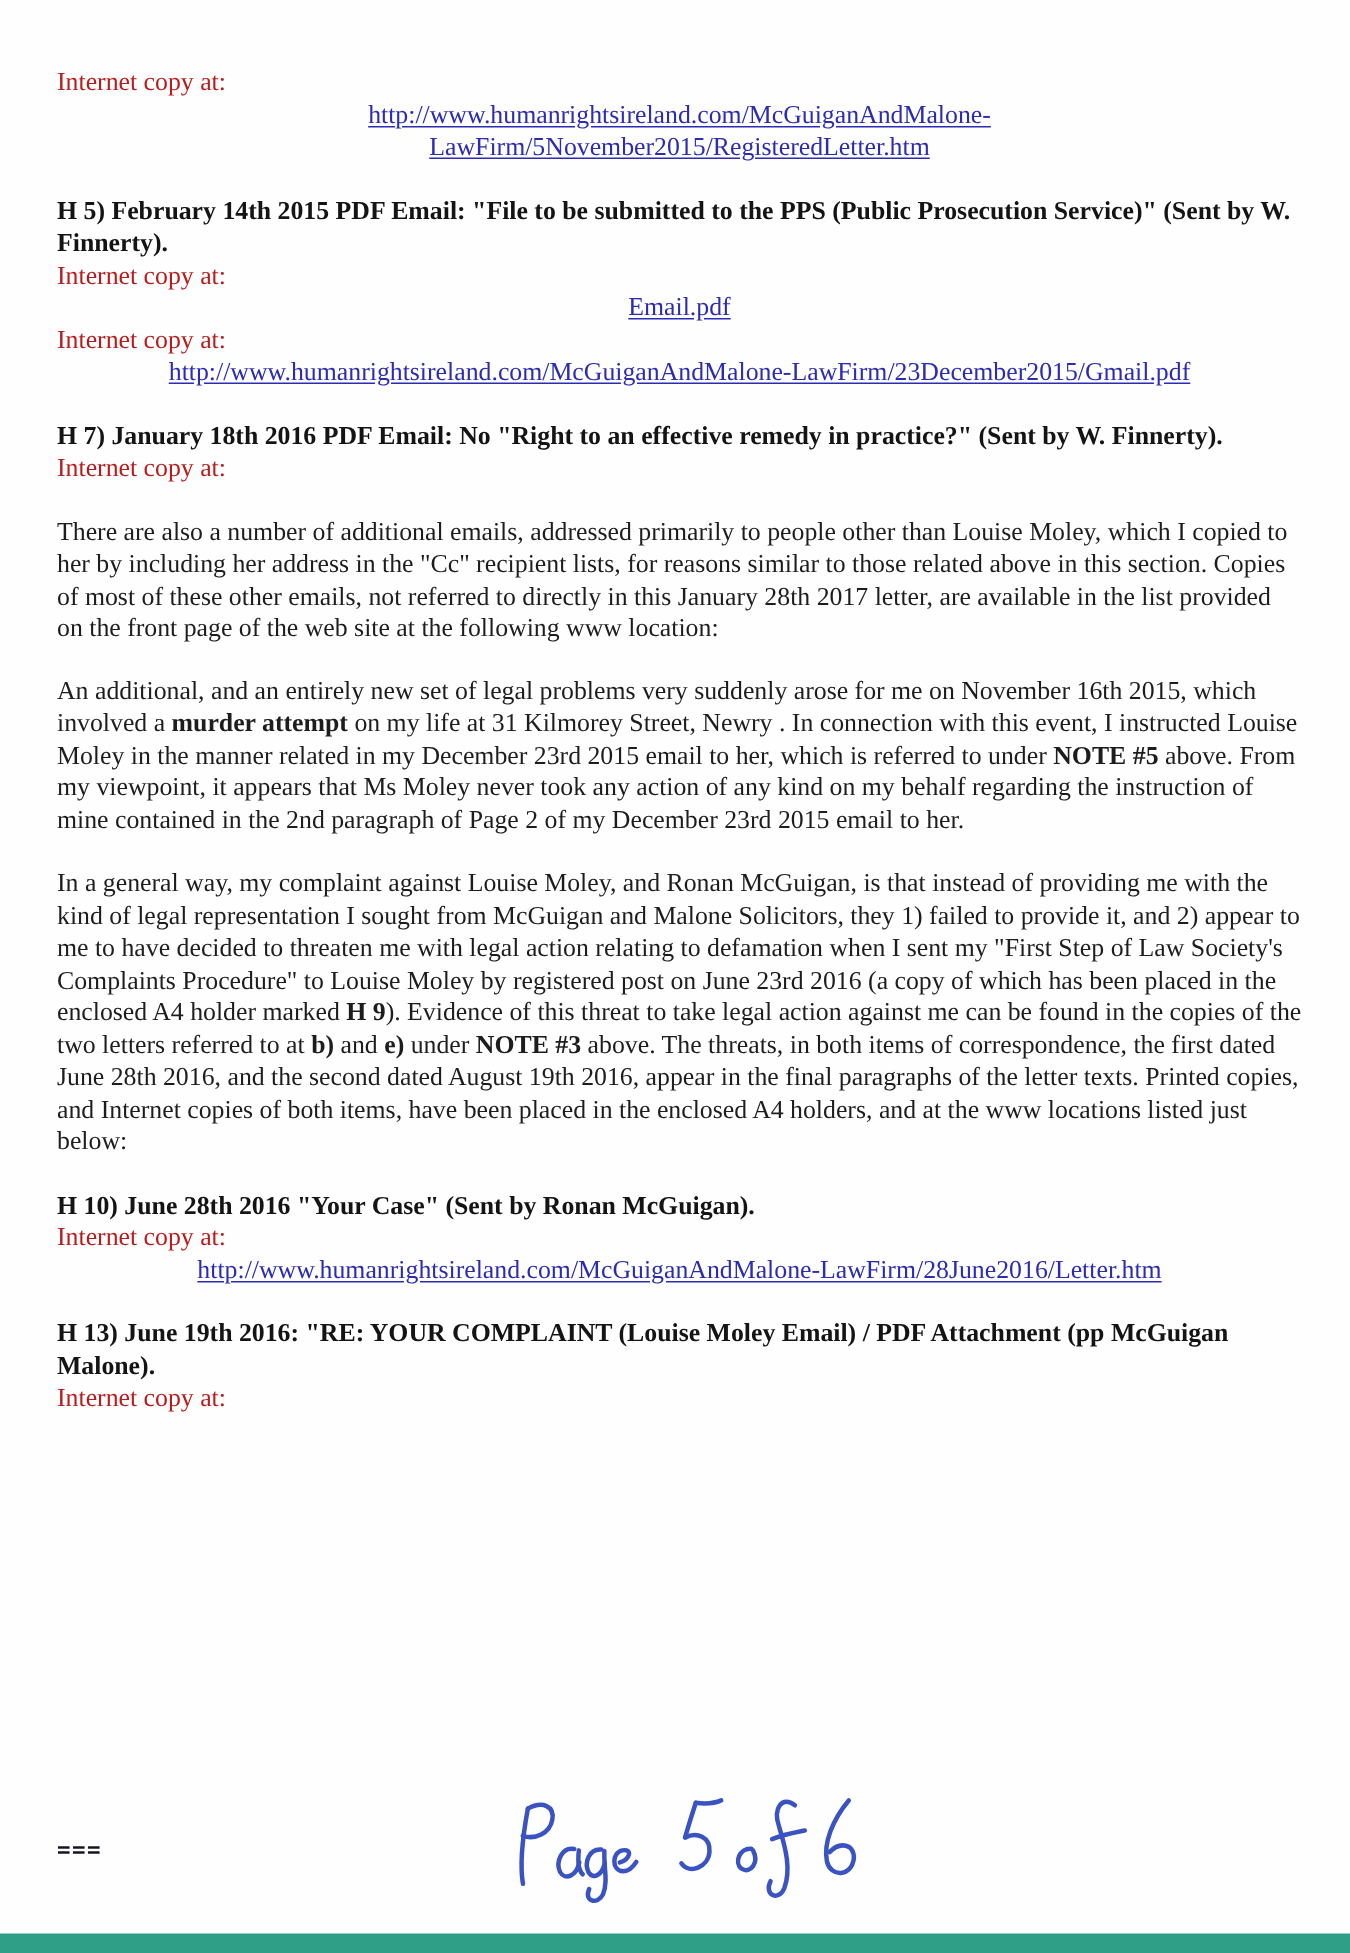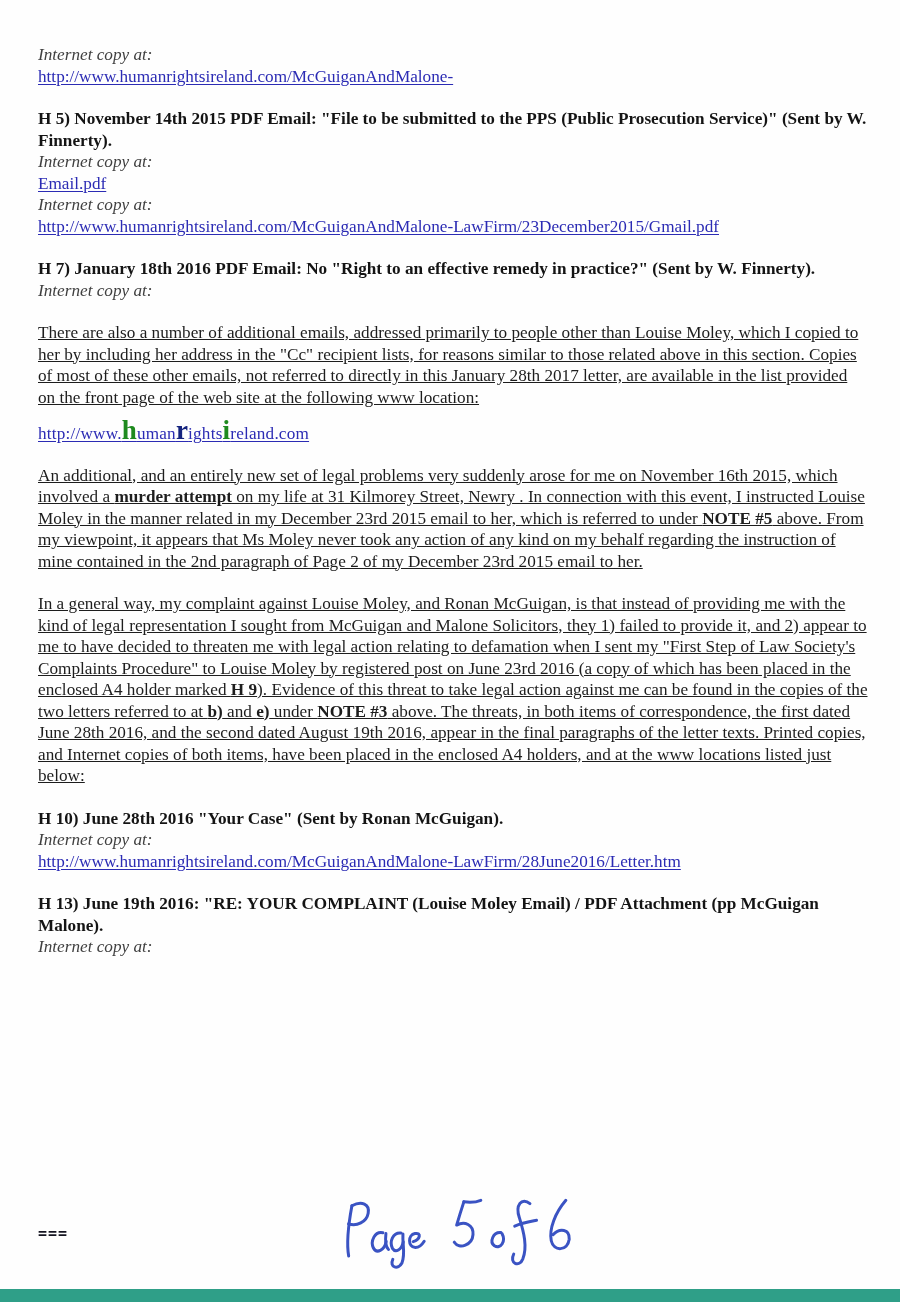--- a/index.html
+++ b/index.html
@@ -4,55 +4,55 @@
 <style>
   html,body{margin:0;padding:0;}
   body{width:900px;height:1302px;background:#ffffff;position:relative;overflow:hidden;
        font-family:"Liberation Serif", serif;color:#1d1d1d;}
   .page{position:absolute;inset:0;background:#fefefe;}
   .content{position:absolute;left:38px;top:44px;width:830px;font-size:17.2px;line-height:21.5px;}
   .h{font-weight:bold;color:#141414;}
   .sp{margin-top:21px;}
   .sp-sm{margin-top:9px;}
   .sp-md{margin-top:20px;}
-  .lbl{color:#404040;font-style:italic;}
-  .lnk{color:#2b2bb4;text-decoration:underline;text-underline-offset:2px;cursor:pointer;}
-  .para{color:#1d1d1d;text-decoration:underline;}
+  .lbl{color:#b91c1c;}
+  .lnk{color:#2b2bb4;text-decoration:underline;text-underline-offset:2px;cursor:pointer;text-align:center;}
+  .para{color:#1d1d1d;}
   .b{font-weight:bold;}
   .home{letter-spacing:0.2px;}
   .big{font-size:27px;font-weight:bold;line-height:1;}
   .green{color:#1e8a1e;}
   .navy{color:#14237e;}
   .eqmark{position:absolute;left:38px;top:1224px;font-size:15px;font-weight:bold;
           letter-spacing:1px;color:#141420;font-family:"DejaVu Sans Mono", monospace;}
   .handwriting{position:absolute;left:335px;top:1194px;transform:rotate(-2deg);}
   .bottombar{position:absolute;left:0;right:0;bottom:0;height:13px;background:#2f9f88;}
 </style>
 </head>
 <body>
 
 <div class="page">
   <div class="content">
 
     <div class="lbl">Internet copy at:</div>
     <div class="lnk">http://www.humanrightsireland.com/McGuiganAndMalone-</div>
+    <div class="lnk">LawFirm/5November2015/RegisteredLetter.htm</div>
 
-    <div class="h sp">H 5) November 14th 2015 PDF Email: "File to be submitted to the PPS (Public Prosecution Service)" (Sent by W. Finnerty).</div>
+    <div class="h sp">H 5) February 14th 2015 PDF Email: "File to be submitted to the PPS (Public Prosecution Service)" (Sent by W. Finnerty).</div>
     <div class="lbl">Internet copy at:</div>
     <div class="lnk">Email.pdf</div>
 
     <div class="lbl">Internet copy at:</div>
     <div class="lnk">http://www.humanrightsireland.com/McGuiganAndMalone-LawFirm/23December2015/Gmail.pdf</div>
 
     <div class="h sp">H 7) January 18th 2016 PDF Email: No "Right to an effective remedy in practice?" (Sent by W. Finnerty).</div>
     <div class="lbl">Internet copy at:</div>
 
     <div class="para sp">There are also a number of additional emails, addressed primarily to people other than Louise Moley, which I copied to her by including her address in the "Cc" recipient lists, for reasons similar to those related above in this section. Copies of most of these other emails, not referred to directly in this January 28th 2017 letter, are available in the list provided on the front page of the web site at the following www location:</div>
 
-    <div class="lnk home sp-sm"><span>http://www.</span><span class="big green">h</span><span>uman</span><span class="big navy">r</span><span>ights</span><span class="big green">i</span><span>reland.com</span></div>
 
     <div class="para sp-md"><span>An additional, and an entirely new set of legal problems very suddenly arose for me on November 16th 2015, which involved a </span><span class="b">murder attempt</span><span> on my life at 31 Kilmorey Street, Newry . In connection with this event, I instructed Louise Moley in the manner related in my December 23rd 2015 email to her, which is referred to under </span><span class="b">NOTE #5</span><span> above. From my viewpoint, it appears that Ms Moley never took any action of any kind on my behalf regarding the instruction of mine contained in the 2nd paragraph of Page 2 of my December 23rd 2015 email to her.</span></div>
 
     <div class="para sp"><span>In a general way, my complaint against Louise Moley, and Ronan McGuigan, is that instead of providing me with the kind of legal representation I sought from McGuigan and Malone Solicitors, they 1) failed to provide it, and 2) appear to me to have decided to threaten me with legal action relating to defamation when I sent my "First Step of Law Society's Complaints Procedure" to Louise Moley by registered post on June 23rd 2016 (a copy of which has been placed in the enclosed A4 holder marked </span><span class="b">H 9</span><span>). Evidence of this threat to take legal action against me can be found in the copies of the two letters referred to at </span><span class="b">b)</span><span> and </span><span class="b">e)</span><span> under </span><span class="b">NOTE #3</span><span> above. The threats, in both items of correspondence, the first dated June 28th 2016, and the second dated August 19th 2016, appear in the final paragraphs of the letter texts. Printed copies, and Internet copies of both items, have been placed in the enclosed A4 holders, and at the www locations listed just below:</span></div>
 
     <div class="h sp">H 10) June 28th 2016 "Your Case" (Sent by Ronan McGuigan).</div>
     <div class="lbl">Internet copy at:</div>
     <div class="lnk">http://www.humanrightsireland.com/McGuiganAndMalone-LawFirm/28June2016/Letter.htm</div>
 
     <div class="h sp">H 13) June 19th 2016: "RE: YOUR COMPLAINT (Louise Moley Email) / PDF Attachment (pp McGuigan Malone).</div>

